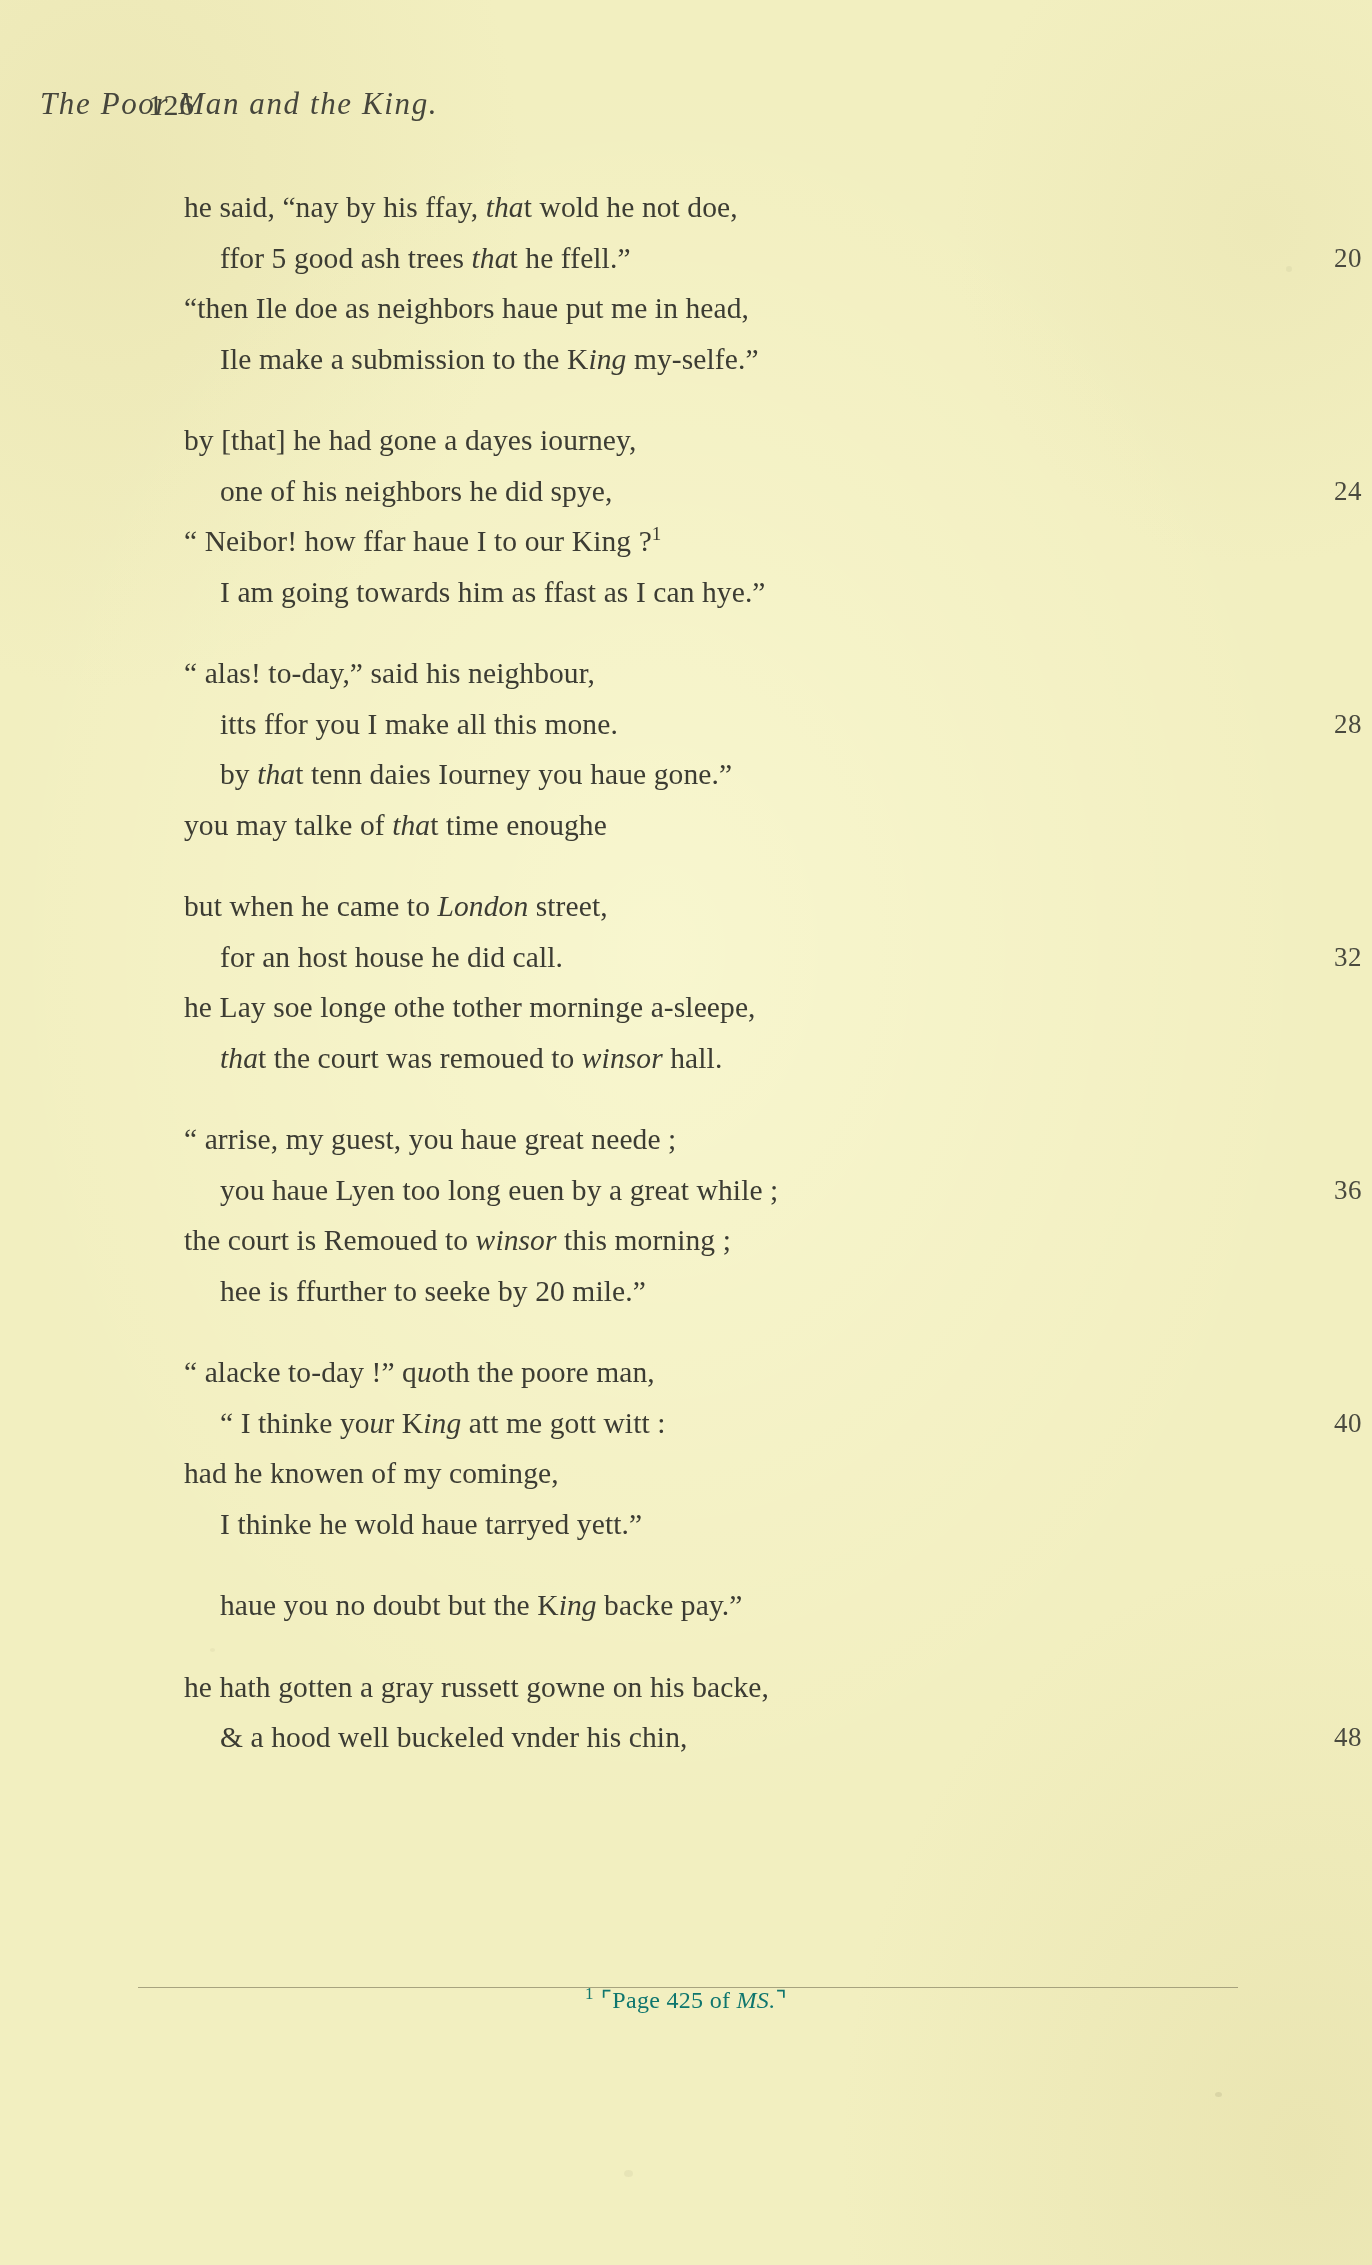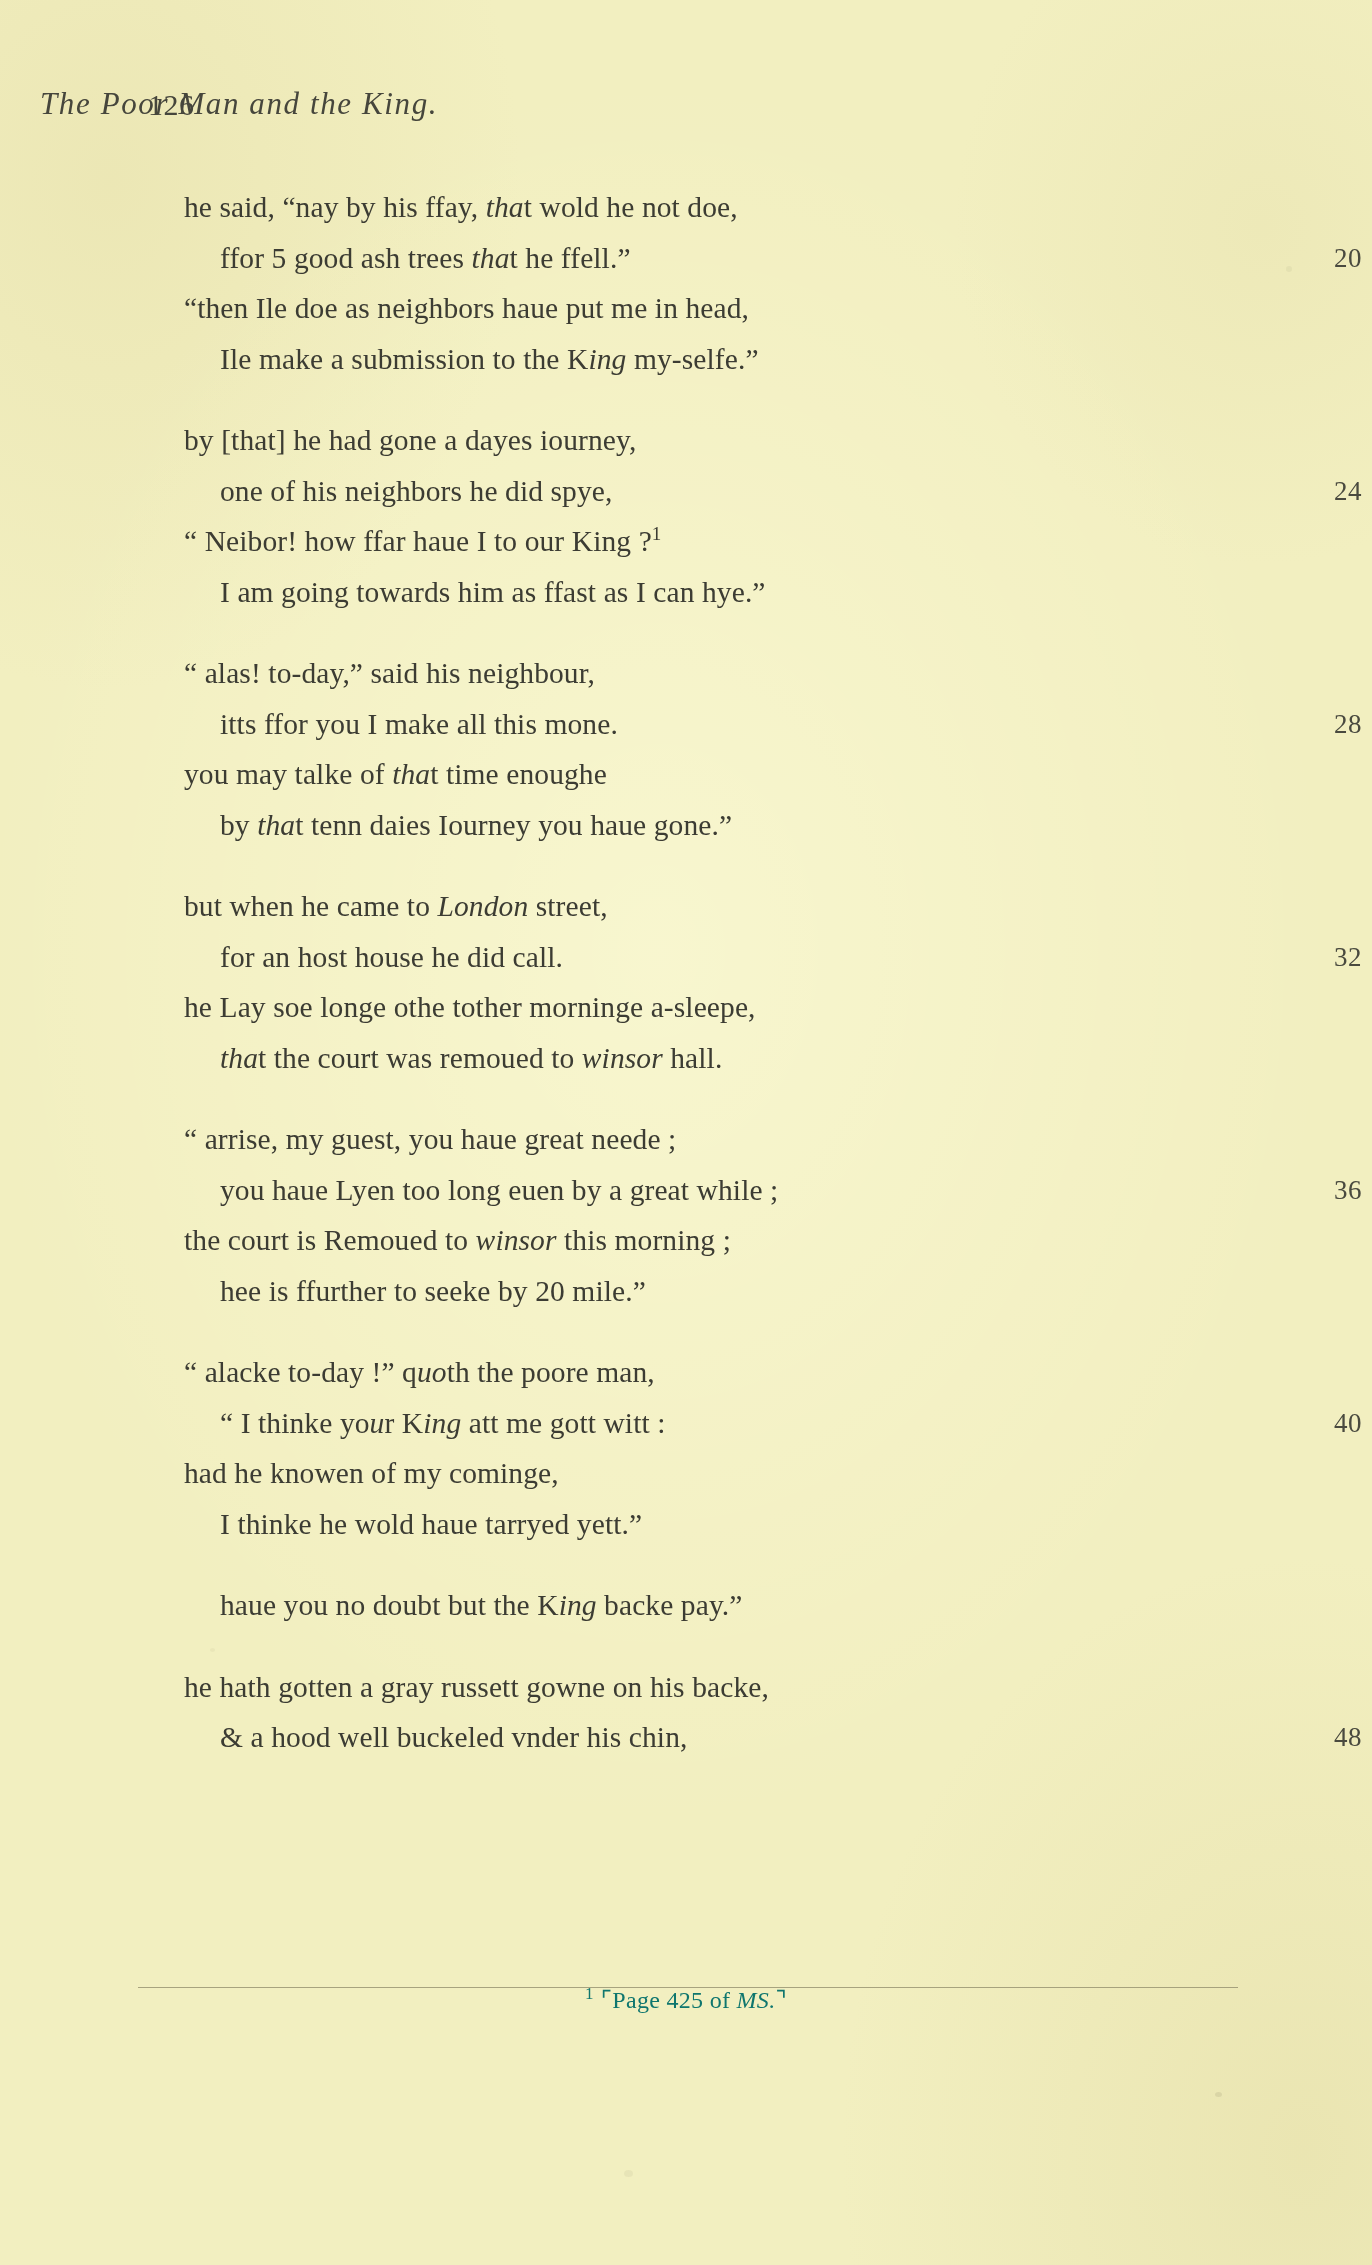--- a/index.html
+++ b/index.html
@@ -157,22 +157,22 @@
       </div>
       <div class="stanza">
         <div class="line"><span>by [that] he had gone a dayes iourney,</span></div>
         <div class="line indent"><span>one of his neighbors he did spye,</span><span class="linenum">24</span></div>
         <div class="line"><span>“ Neibor! how ffar haue I to our King ?</span><span class="sup">1</span></div>
         <div class="line indent"><span>I am going towards him as ffast as I can hye.”</span></div>
       </div>
       <div class="stanza">
         <div class="line"><span>“ alas! to-day,” said his neighbour,</span></div>
         <div class="line indent"><span>itts ffor you I make all this mone.</span><span class="linenum">28</span></div>
+        <div class="line indent"><span>by </span><i class="it">tha</i><span>t tenn daies Iourney you haue gone.”</span></div>
         <div class="line"><span>you may talke of </span><i class="it">tha</i><span>t time enoughe</span></div>
-        <div class="line indent"><span>by </span><i class="it">tha</i><span>t tenn daies Iourney you haue gone.”</span></div>
       </div>
       <div class="stanza">
         <div class="line"><span>but when he came to </span><i class="it">London</i><span> street,</span></div>
         <div class="line indent"><span>for an host house he did call.</span><span class="linenum">32</span></div>
         <div class="line"><span>he Lay soe longe othe tother morninge a-sleepe,</span></div>
         <div class="line indent"><i class="it">tha</i><span>t the court was remoued to </span><i class="it">winsor</i><span> hall.</span></div>
       </div>
       <div class="stanza">
         <div class="line"><span>“ arrise, my guest, you haue great neede ;</span></div>
         <div class="line indent"><span>you haue Lyen too long euen by a great while ;</span><span class="linenum">36</span></div>

